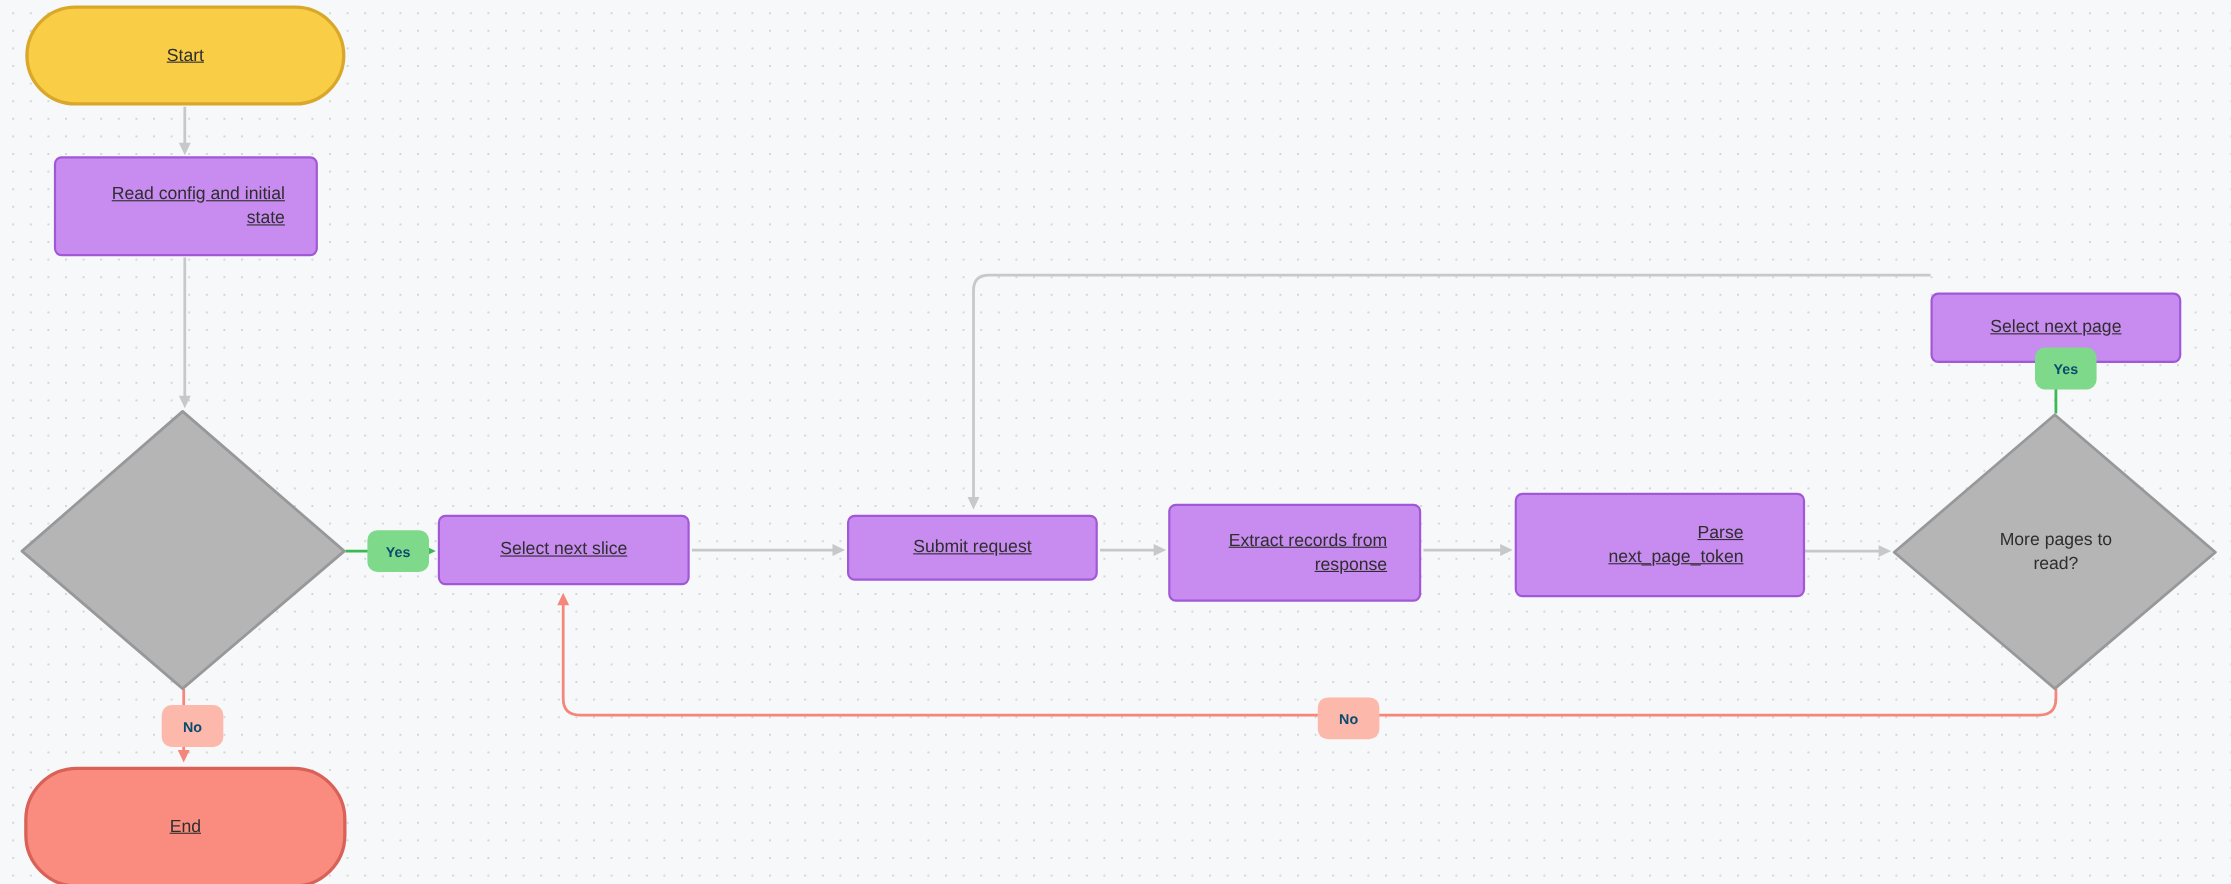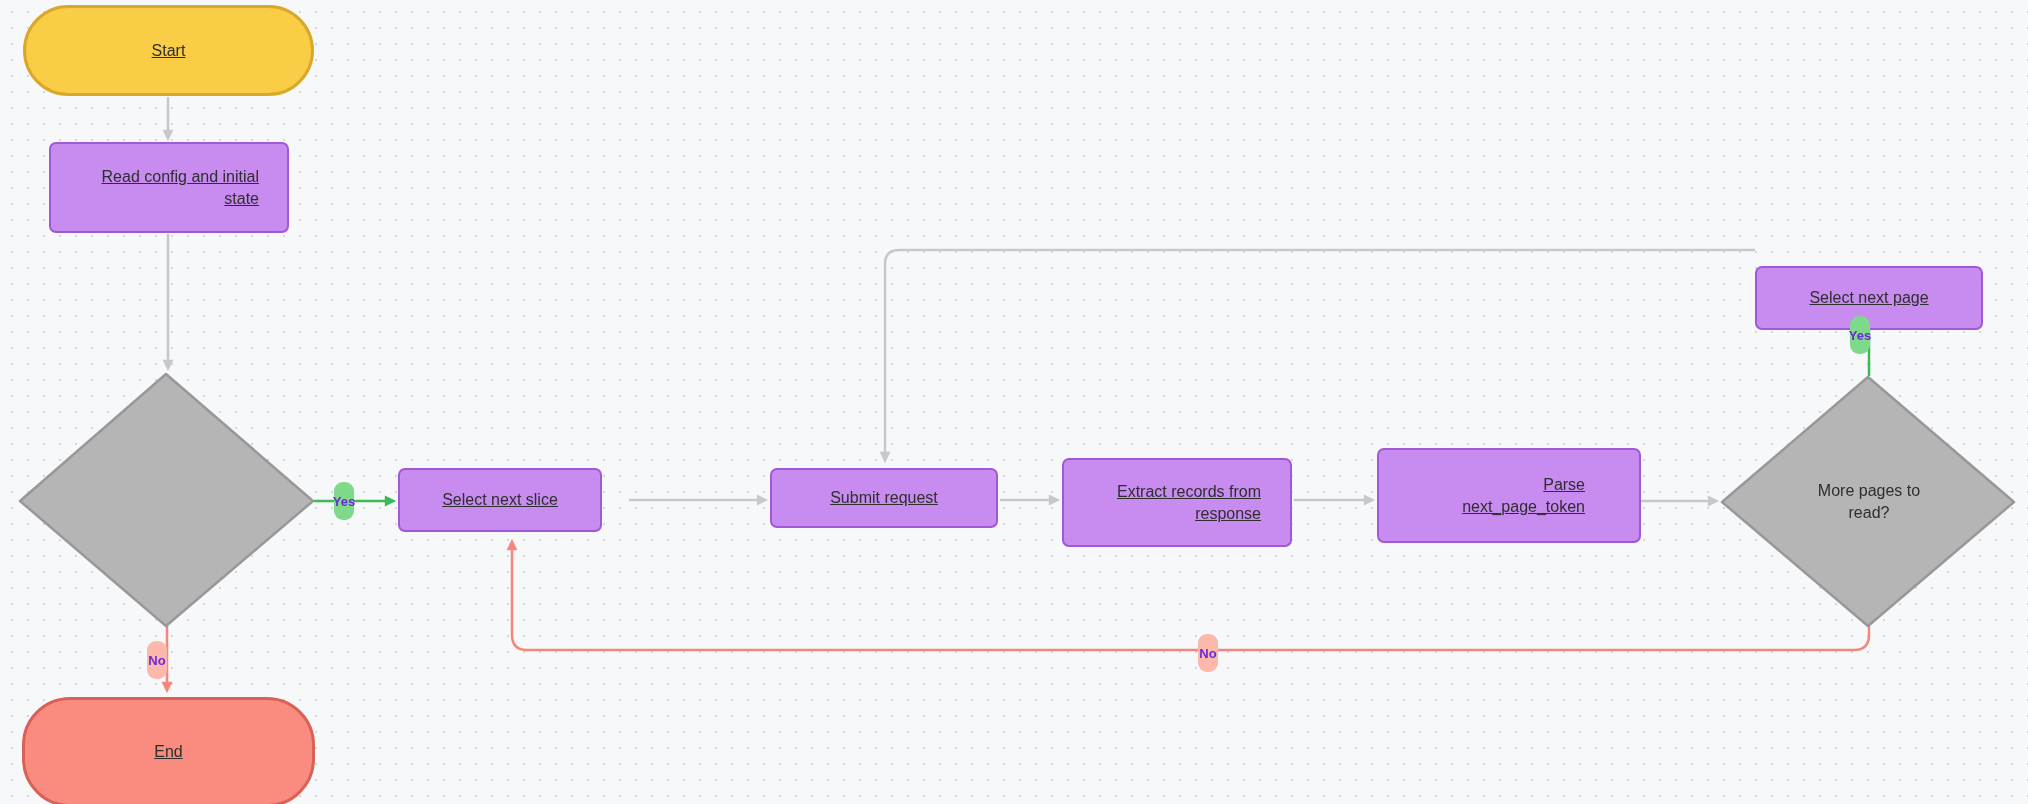--- a/index.html
+++ b/index.html
@@ -37,21 +37,21 @@
   .terminal{border-radius:48px;border:3px solid;}
   .node-start{background:var(--terminal-start-fill);border-color:var(--terminal-start-border);}
   .node-end{background:var(--terminal-end-fill);border-color:var(--terminal-end-border);}
   .process{background:var(--process-fill);border:2.5px solid var(--process-border);border-radius:7px;}
   .diamond-label{position:absolute;display:flex;align-items:center;justify-content:center;text-align:center;font-size:16px;line-height:1.4;}
 
   .lbl-read{max-width:180px;} .lbl-extract{max-width:168px;} .lbl-parse{max-width:152px;}
 
   .edge-label{
     position:absolute;display:flex;align-items:center;justify-content:center;
-    width:20px;height:38px;border-radius:9px;font-size:13px;font-weight:bold;color:#6d28d9;
+    width:56px;height:38px;border-radius:9px;font-size:13px;font-weight:bold;color:#0c4a6e;
   }
   .edge-label.yes{background:var(--label-yes-fill);}
   .edge-label.no{background:var(--label-no-fill);}
 </style>
 </head>
 <body>
 
 <div class="canvas">
 
   <svg class="wires" viewBox="0 0 2028 804" xmlns="http://www.w3.org/2000/svg">
@@ -87,21 +87,21 @@
 
   <div class="node terminal node-start" style="left:23px;top:5px;width:291px;height:91px;">
     <span>Start</span>
   </div>
 
   <div class="node process" style="left:49px;top:142px;width:240px;height:91px;">
     <span class="lbl-read">Read config and initial state</span>
   </div>
 
 
-  <div class="node process" style="left:398px;top:468px;width:204px;height:64px;">
+  <div class="node process" style="left:398px;top:468px;width:229px;height:64px;">
     <span>Select next slice</span>
   </div>
 
   <div class="node process" style="left:770px;top:468px;width:228px;height:60px;">
     <span>Submit request</span>
   </div>
 
   <div class="node process" style="left:1062px;top:458px;width:230px;height:89px;">
     <span class="lbl-extract">Extract records from response</span>
   </div>

